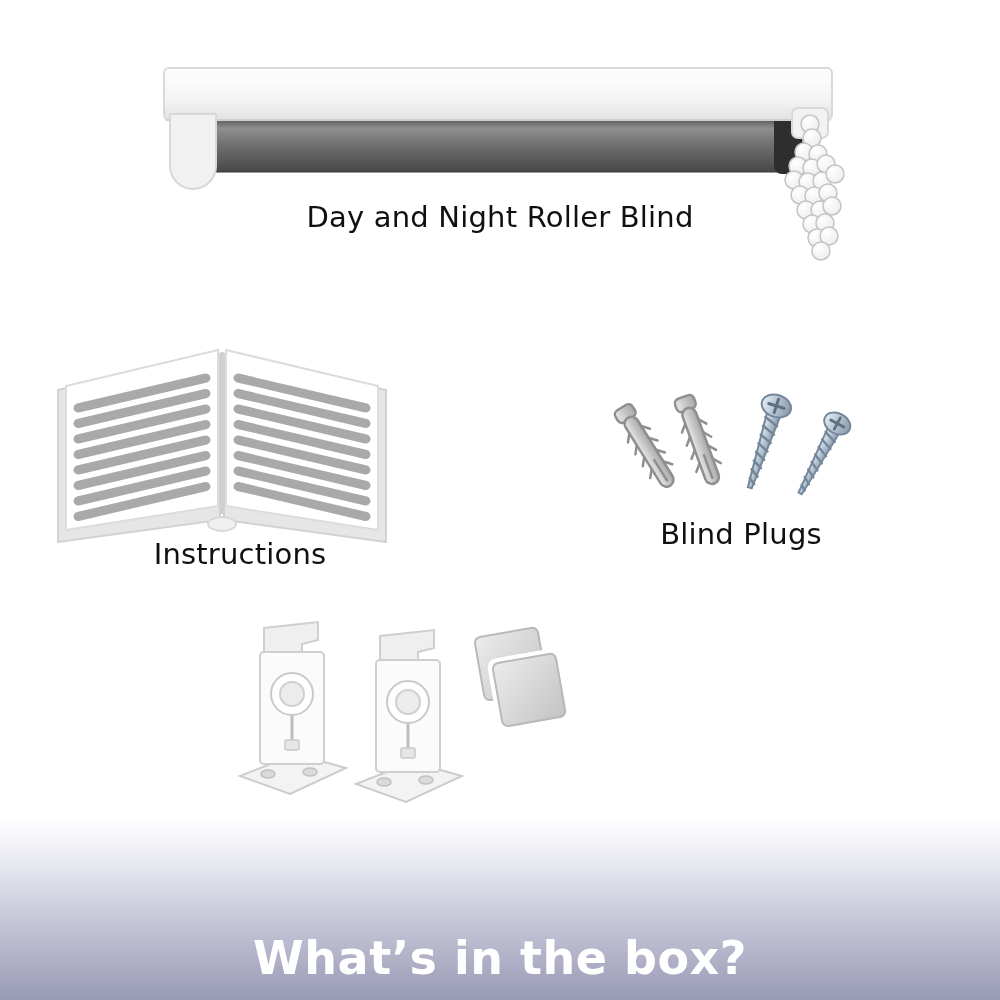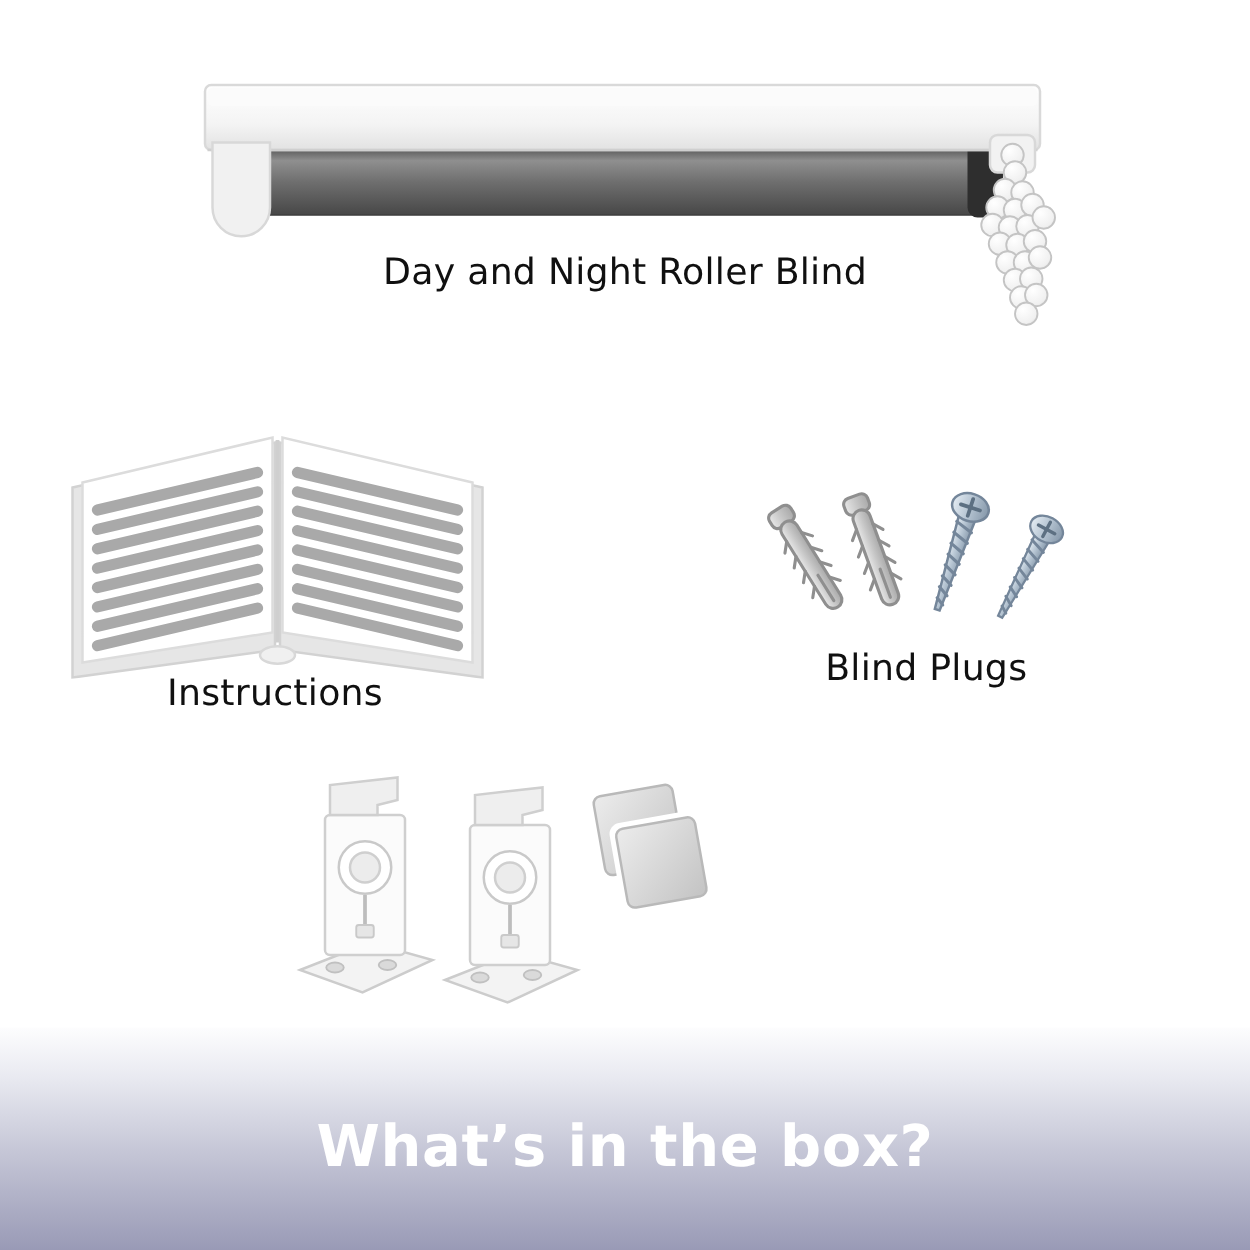--- a/index.html
+++ b/index.html
@@ -16,35 +16,35 @@
   }
   figure { margin: 0; position: absolute; }
   .label {
     position: absolute;
     font-weight: 400;
     color: #101010;
     font-size: 29px;
     letter-spacing: 0.2px;
   }
   .blind-label { left: 0; right: 0; top: 200px; text-align: center; }
-  .instructions-label { left: 40px; width: 360px; top: 537px; text-align: center; }
+  .instructions-label { left: 60px; width: 360px; top: 537px; text-align: center; }
   .screws-label { left: 608px; width: 266px; top: 514px; text-align: center; line-height: 41px; }
   .fittings-label { left: 468px; top: 755px; }
   .fig-blind { left: 158px; top: 62px; }
   .fig-book { left: 52px; top: 328px; }
   .fig-screws { left: 612px; top: 372px; }
   .fig-fittings { left: 232px; top: 612px; }
   .footer {
     position: absolute;
     left: 0; top: 822px;
     width: 1000px; height: 178px;
     background: linear-gradient(180deg, #fdfdfe 0%, #e9eaf1 22%, #c6c7d7 55%, #999ab6 100%);
   }
   .footer-title {
-    margin-top: 68px;
+    margin-top: 109px;
     text-align: center;
     font-size: 46px;
     font-weight: 700;
     color: #ffffff;
     letter-spacing: 0.5px;
   }
 </style>
 </head>
 <body>
 

